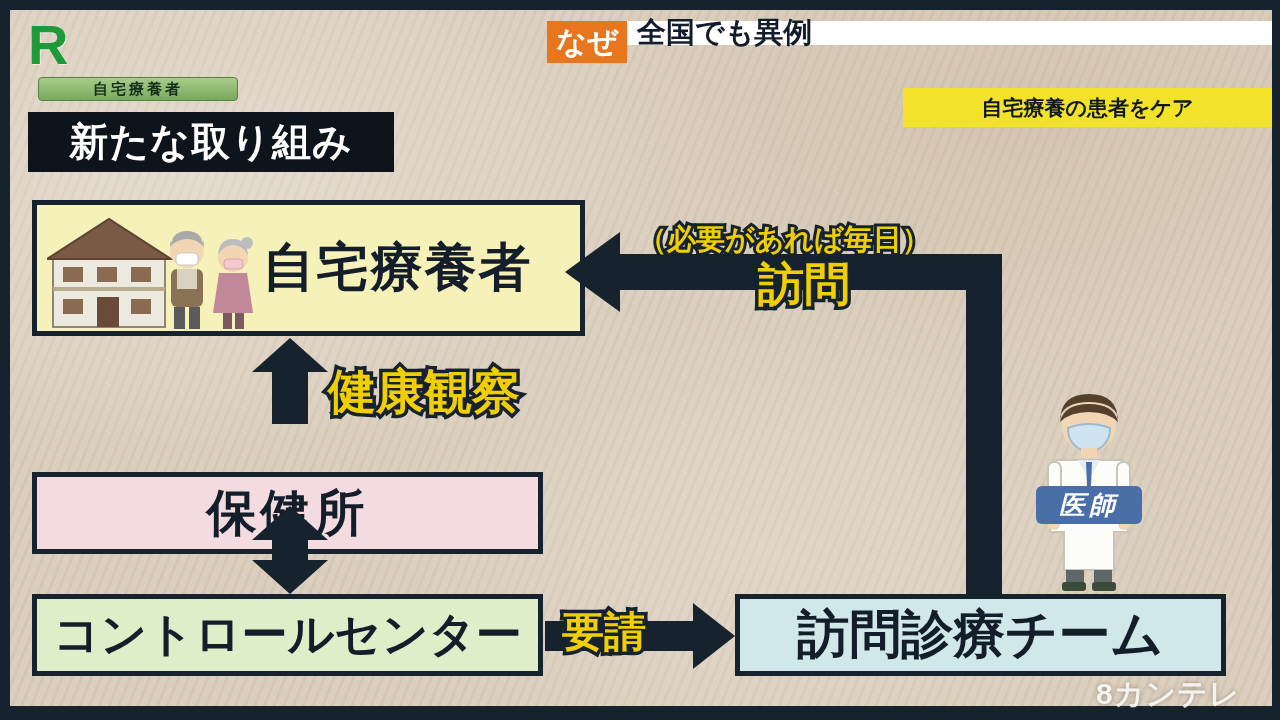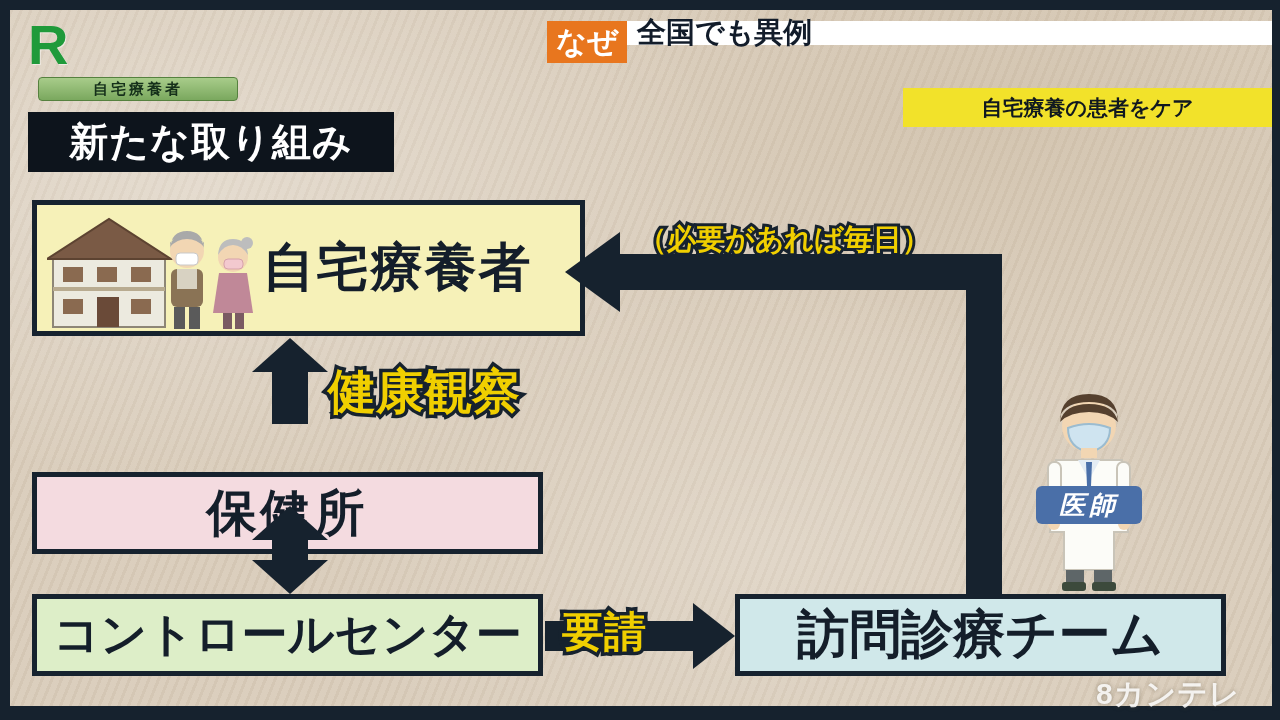--- a/index.html
+++ b/index.html
@@ -140,20 +140,21 @@
   <div class="abs tri tri-down" style="left:252px; top:560px;"></div>
 
   <div class="abs shaft" style="left:545px; top:621px; width:150px; height:30px;"></div>
   <div class="abs tri tri-right" style="left:693px; top:603px;"></div>
   <div class="abs ylabel lbl-yosei">要請</div>
 
   <div class="abs shaft" style="left:966px; top:256px; width:36px; height:338px;"></div>
   <div class="abs shaft" style="left:618px; top:254px; width:384px; height:36px;"></div>
   <div class="abs tri tri-left" style="left:565px; top:232px;"></div>
   <div class="abs ylabel lbl-note">（必要があれば毎日）</div>
+  <div class="abs ylabel lbl-homon">訪問</div>
 
   <svg class="abs" style="left:1028px; top:382px; z-index:7;" width="122" height="212" viewBox="0 0 122 212">
     <ellipse cx="61" cy="44" rx="27" ry="26" fill="#f2d6b3"></ellipse>
     <path d="M32,40 Q32,12 61,12 Q90,12 90,40 L90,34 Q84,20 61,20 Q38,20 32,34 Z" fill="#55402e"></path>
     <path d="M32,40 Q36,22 61,22 Q86,22 90,40 Q80,30 61,30 Q42,30 32,40 Z" fill="#55402e"></path>
     <path d="M40,46 Q61,38 82,46 Q82,66 61,70 Q40,66 40,46 Z" fill="#cfe4f0" stroke="#9bbcd0" stroke-width="2"></path>
     <rect x="53" y="66" width="16" height="10" fill="#f2d6b3"></rect>
     <path d="M28,78 L94,78 L100,150 L86,150 L86,188 L36,188 L36,150 L22,150 Z" fill="#fcfcf8" stroke="#c9c4b8" stroke-width="2"></path>
     <polygon points="50,78 72,78 61,98" fill="#e4ecf4"></polygon>
     <polygon points="58,80 64,80 63,104 59,104" fill="#4a6fa8"></polygon>

